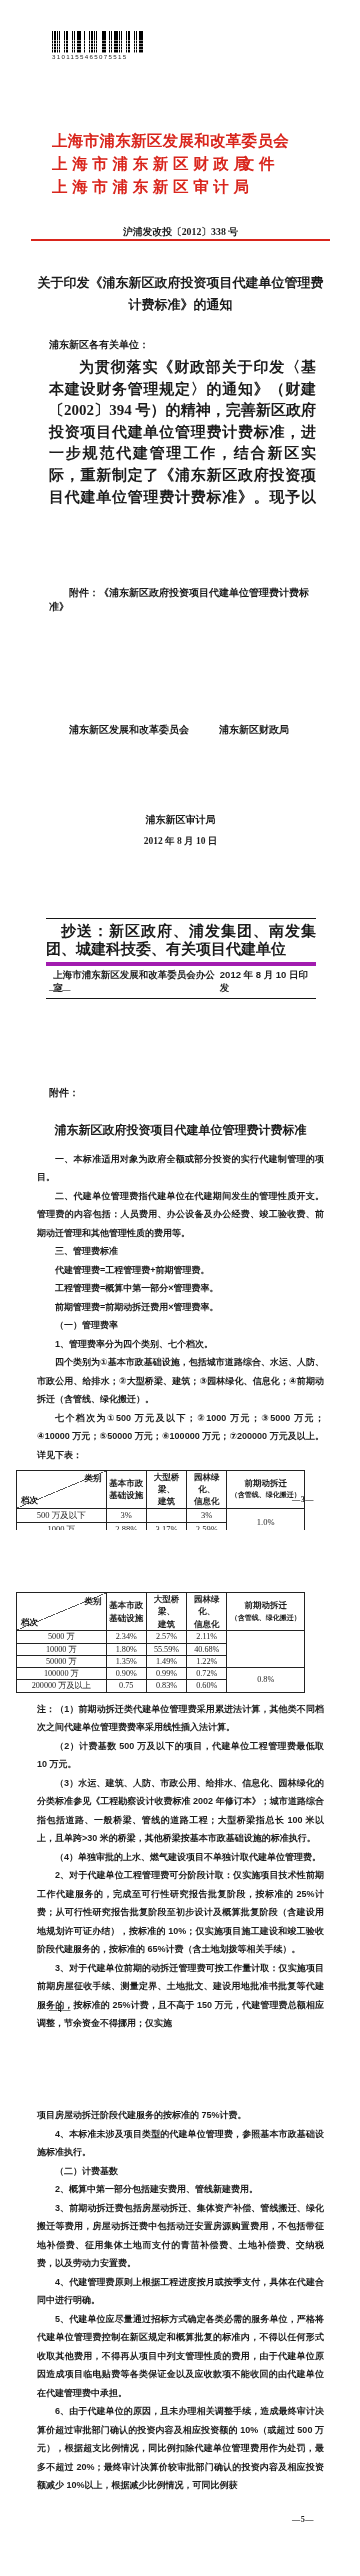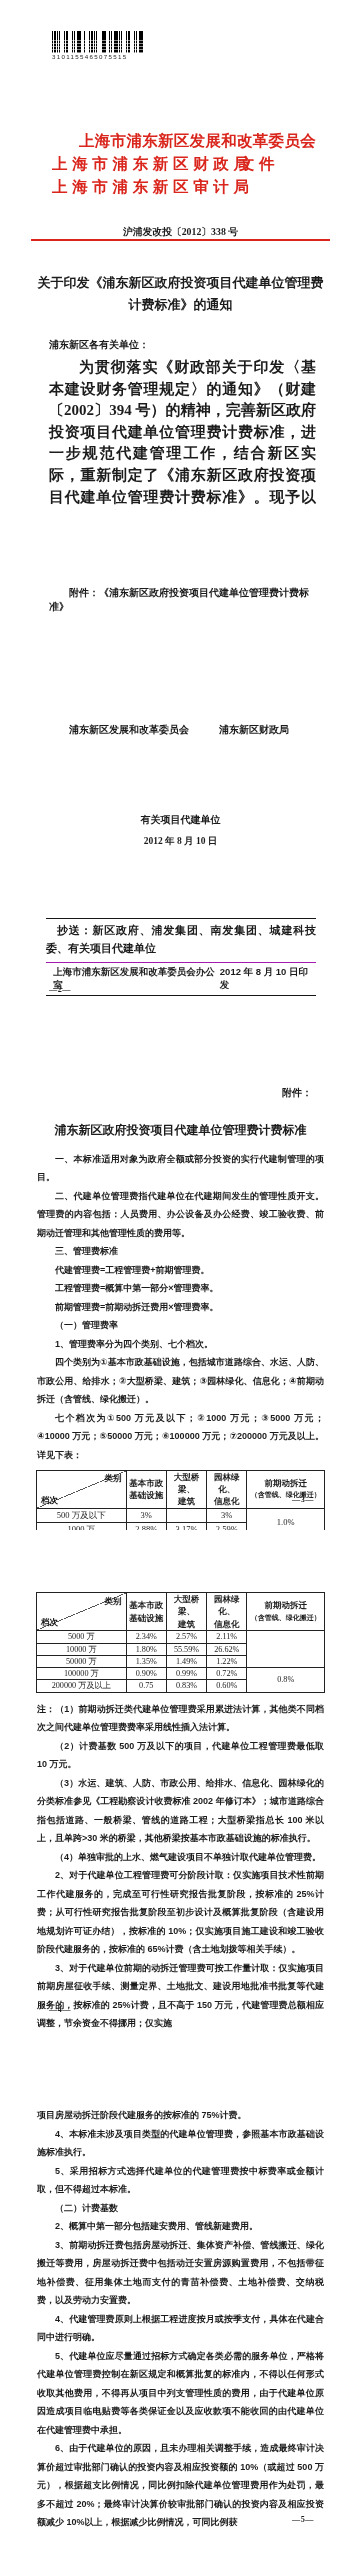--- a/index.html
+++ b/index.html
@@ -22,21 +22,21 @@
   }
   .barcode-num{
     font-family:"Liberation Sans","DejaVu Sans",sans-serif;
     font-size:6.2px;letter-spacing:1.3px;color:#2b2b2b;margin-top:0.5px;
   }
   .agency-block{
     position:absolute;top:129px;left:52px;width:237px;
     color:#d9251c;font-weight:700;font-size:15.5px;line-height:23px;
     white-space:nowrap;
   }
-  .agency-l1{letter-spacing:0.3px;margin-left:27px;}
+  .agency-l1{letter-spacing:0.3px;}
   .agency-l2,.agency-l3{width:197px;text-align:justify;text-align-last:justify;}
   .file-suffix{position:absolute;left:187px;top:23px;letter-spacing:4.6px;}
   .doc-number{position:absolute;top:226px;left:0;right:0;text-align:center;font-size:9.8px;font-weight:600;}
   .red-rule{position:absolute;top:239px;left:31px;right:31px;height:1.5px;background:#d9251c;}
   .doc-title{position:absolute;top:272px;left:0;right:0;text-align:center;font-size:13px;font-weight:700;line-height:21.6px;}
   .salutation{position:absolute;top:338px;left:49px;font-size:10px;font-weight:600;}
   .body-par{
     position:absolute;top:357px;left:49px;right:45px;
     font-size:15px;line-height:21.6px;font-weight:600;
     text-indent:2em;text-align:justify;
@@ -56,43 +56,43 @@
   
   .att-ref{margin:76px 49px 0;text-indent:2em;font-size:10px;font-weight:700;
     font-family:"Liberation Sans","DejaVu Sans",sans-serif;}
   .signers{display:flex;justify-content:space-between;margin:109px 72px 0 69px;
     font-size:10px;font-weight:700;font-family:Liberation Serif, serif;}
   .signer-center{margin-top:76px;text-align:center;font-size:10px;font-weight:700;
     font-family:"Liberation Sans","DejaVu Sans",sans-serif;}
   .sign-date{margin-top:8.2px;text-align:center;font-size:9.5px;font-weight:600;}
   .dist-block{position:absolute;left:46px;right:45px;top:408px;border-top:1px solid #161616;}
   .cc-line{
-    padding:2.6px 0 3.6px;font-size:11px;line-height:18.5px;font-weight:700;
+    padding:2.6px 0 3.6px;font-size:15px;line-height:18.5px;font-weight:700;
     text-indent:1em;text-align:justify;
-    font-family:Liberation Mono, monospace;
-    border-bottom:1px solid #a21caf;
+    font-family:Liberation Sans, sans-serif;
+    border-bottom:4px solid #a21caf;
   }
   .issuer-row{
     display:flex;justify-content:space-between;align-items:center;
     padding:2.6px 1px 3.1px 7.2px;font-size:9.5px;font-weight:700;
     font-family:"Liberation Sans","DejaVu Sans",sans-serif;
     border-bottom:1px solid #161616;
   }
 
   
   .att-label{margin:66px 49px 0;font-size:10px;font-weight:700;
-    font-family:"Liberation Sans","DejaVu Sans",sans-serif;text-align:right;}
+    font-family:"Liberation Sans","DejaVu Sans",sans-serif;}
   .std-title{margin-top:21.6px;text-align:center;font-size:12px;font-weight:700;
     font-family:"Liberation Sans","DejaVu Sans",sans-serif;}
   .first-par{margin-top:11.3px;}
 
   
   .rate-table{
     border-collapse:collapse;table-layout:fixed;
-    width:289px;margin-left:36px;
+    width:289px;margin-left:16px;
     font-family:"Liberation Serif","DejaVu Serif",serif;
     border:1px solid #222;
   }
   .rate-table td{border:0.5px solid #222;text-align:center;vertical-align:middle;padding:0 1px;}
   .rt-c0{width:89px;}.rt-c1{width:40px;}.rt-c2{width:40px;}.rt-c3{width:40px;}.rt-c4{width:77px;}
   .hdr td{height:31px;font-size:8.5px;line-height:12.4px;font-weight:600;}
   .hdr .small2{font-size:7px;}
   .corner{position:relative;padding:0;}
   .diag{position:absolute;left:0;top:0;width:100%;height:100%;
     background:linear-gradient(to bottom right,transparent 49.4%,#555 49.4%,#555 50.6%,transparent 50.6%);}
@@ -137,21 +137,21 @@
   <div class="pagenum pn-right">—1—</div>
 </section>
 
 <section class="page">
   <div class="att-ref">附件：《浦东新区政府投资项目代建单位管理费计费标准》</div>
 
   <div class="signers">
     <span>浦东新区发展和改革委员会</span>
     <span>浦东新区财政局</span>
   </div>
-  <div class="signer-center">有关项目代建单位</div>
+  <div class="signer-center">浦东新区审计局</div>
   <div class="sign-date">2012 年 8 月 10 日</div>
 
   <div class="dist-block">
     <div class="cc-line">抄送：新区政府、浦发集团、南发集团、城建科技委、有关项目代建单位</div>
     <div class="issuer-row">
       <span>上海市浦东新区发展和改革委员会办公室</span>
       <span>2012 年 8 月 10 日印发</span>
     </div>
   </div>
 
@@ -261,21 +261,21 @@
       <td>5000 万</td>
       <td>2.34%</td>
       <td>2.57%</td>
       <td>2.11%</td>
       <td rowspan="3"></td>
     </tr>
     <tr class="data">
       <td>10000 万</td>
       <td>1.80%</td>
       <td>55.59%</td>
-      <td>26.62%</td>
+      <td>40.68%</td>
     </tr>
     <tr class="data">
       <td>50000 万</td>
       <td>1.35%</td>
       <td>1.49%</td>
       <td>1.22%</td>
     </tr>
     <tr class="data">
       <td>100000 万</td>
       <td>0.90%</td>
@@ -298,21 +298,20 @@
   <p class="t ind">（4）单独审批的上水、燃气建设项目不单独计取代建单位管理费。</p>
   <p class="t ind">2、对于代建单位工程管理费可分阶段计取：仅实施项目技术性前期工作代建服务的，完成至可行性研究报告批复阶段，按标准的 25%计费；从可行性研究报告批复阶段至初步设计及概算批复阶段（含建设用地规划许可证办结），按标准的 10%；仅实施项目施工建设和竣工验收阶段代建服务的，按标准的 65%计费（含土地划拨等相关手续）。</p>
   <p class="t ind">3、对于代建单位前期的动拆迁管理费可按工作量计取：仅实施项目前期房屋征收手续、测量定界、土地批文、建设用地批准书批复等代建服务的，按标准的 25%计费，且不高于 150 万元，代建管理费总额相应调整，节余资金不得挪用；仅实施</p>
 
   <div class="pagenum pn-left">—4—</div>
 </section>
 
 <section class="page">
   <p class="t cont-top5">项目房屋动拆迁阶段代建服务的按标准的 75%计费。</p>
   <p class="t ind">4、本标准未涉及项目类型的代建单位管理费，参照基本市政基础设施标准执行。</p>
-  <p class="t ind">5、采用招标方式选择代建单位的代建管理费按中标费率或金额计取，但不得超过本标准。</p>
   <p class="t ind">（二）计费基数</p>
   <p class="t ind">2、概算中第一部分包括建安费用、管线新建费用。</p>
   <p class="t ind">3、前期动拆迁费包括房屋动拆迁、集体资产补偿、管线搬迁、绿化搬迁等费用，房屋动拆迁费中包括动迁安置房源购置费用，不包括带征地补偿费、征用集体土地而支付的青苗补偿费、土地补偿费、交纳税费，以及劳动力安置费。</p>
   <p class="t ind">4、代建管理费原则上根据工程进度按月或按季支付，具体在代建合同中进行明确。</p>
   <p class="t ind">5、代建单位应尽量通过招标方式确定各类必需的服务单位，严格将代建单位管理费控制在新区规定和概算批复的标准内，不得以任何形式收取其他费用，不得再从项目中列支管理性质的费用，由于代建单位原因造成项目临电贴费等各类保证金以及应收款项不能收回的由代建单位在代建管理费中承担。</p>
   <p class="t ind">6、由于代建单位的原因，且未办理相关调整手续，造成最终审计决算价超过审批部门确认的投资内容及相应投资额的 10%（或超过 500 万元），根据超支比例情况，同比例扣除代建单位管理费用作为处罚，最多不超过 20%；最终审计决算价较审批部门确认的投资内容及相应投资额减少 10%以上，根据减少比例情况，可同比例获</p>
 
   <div class="pagenum pn-right">—5—</div>
 </section>
 

